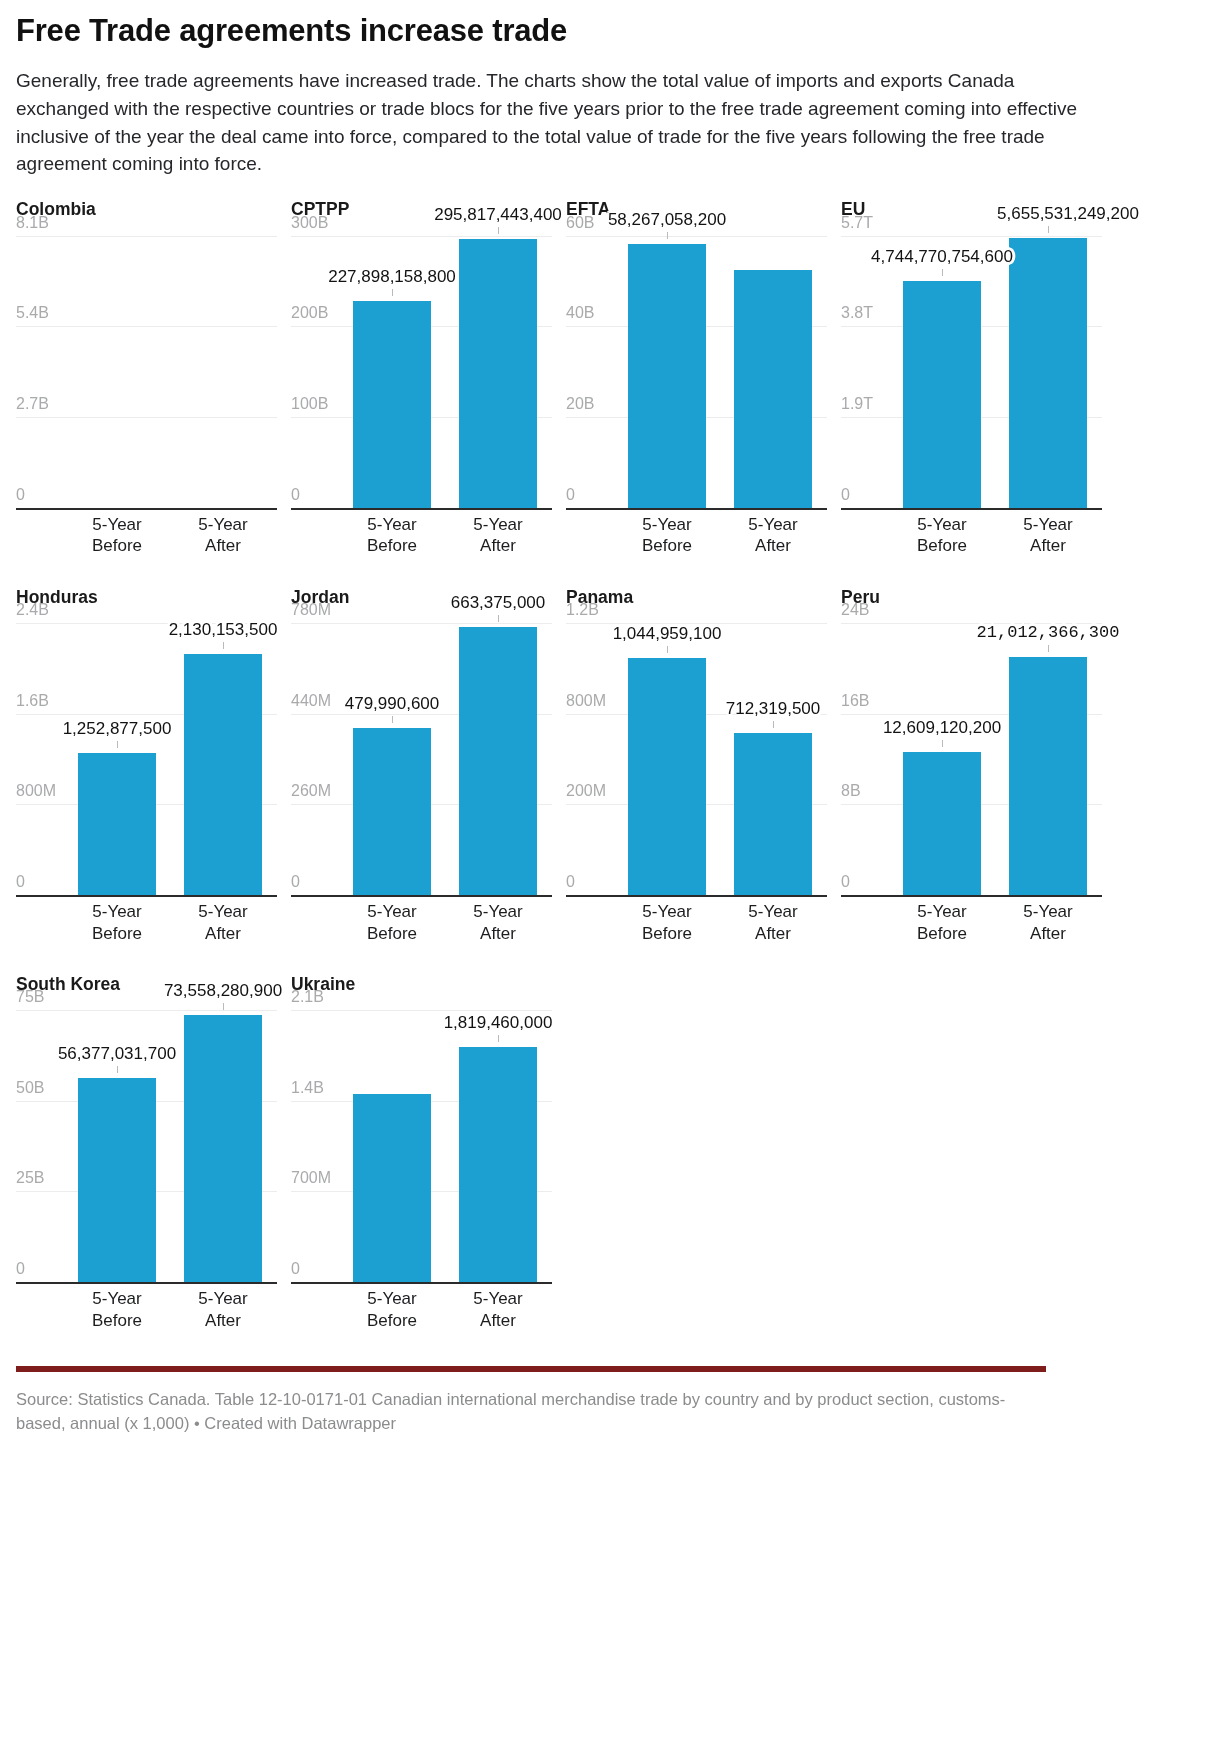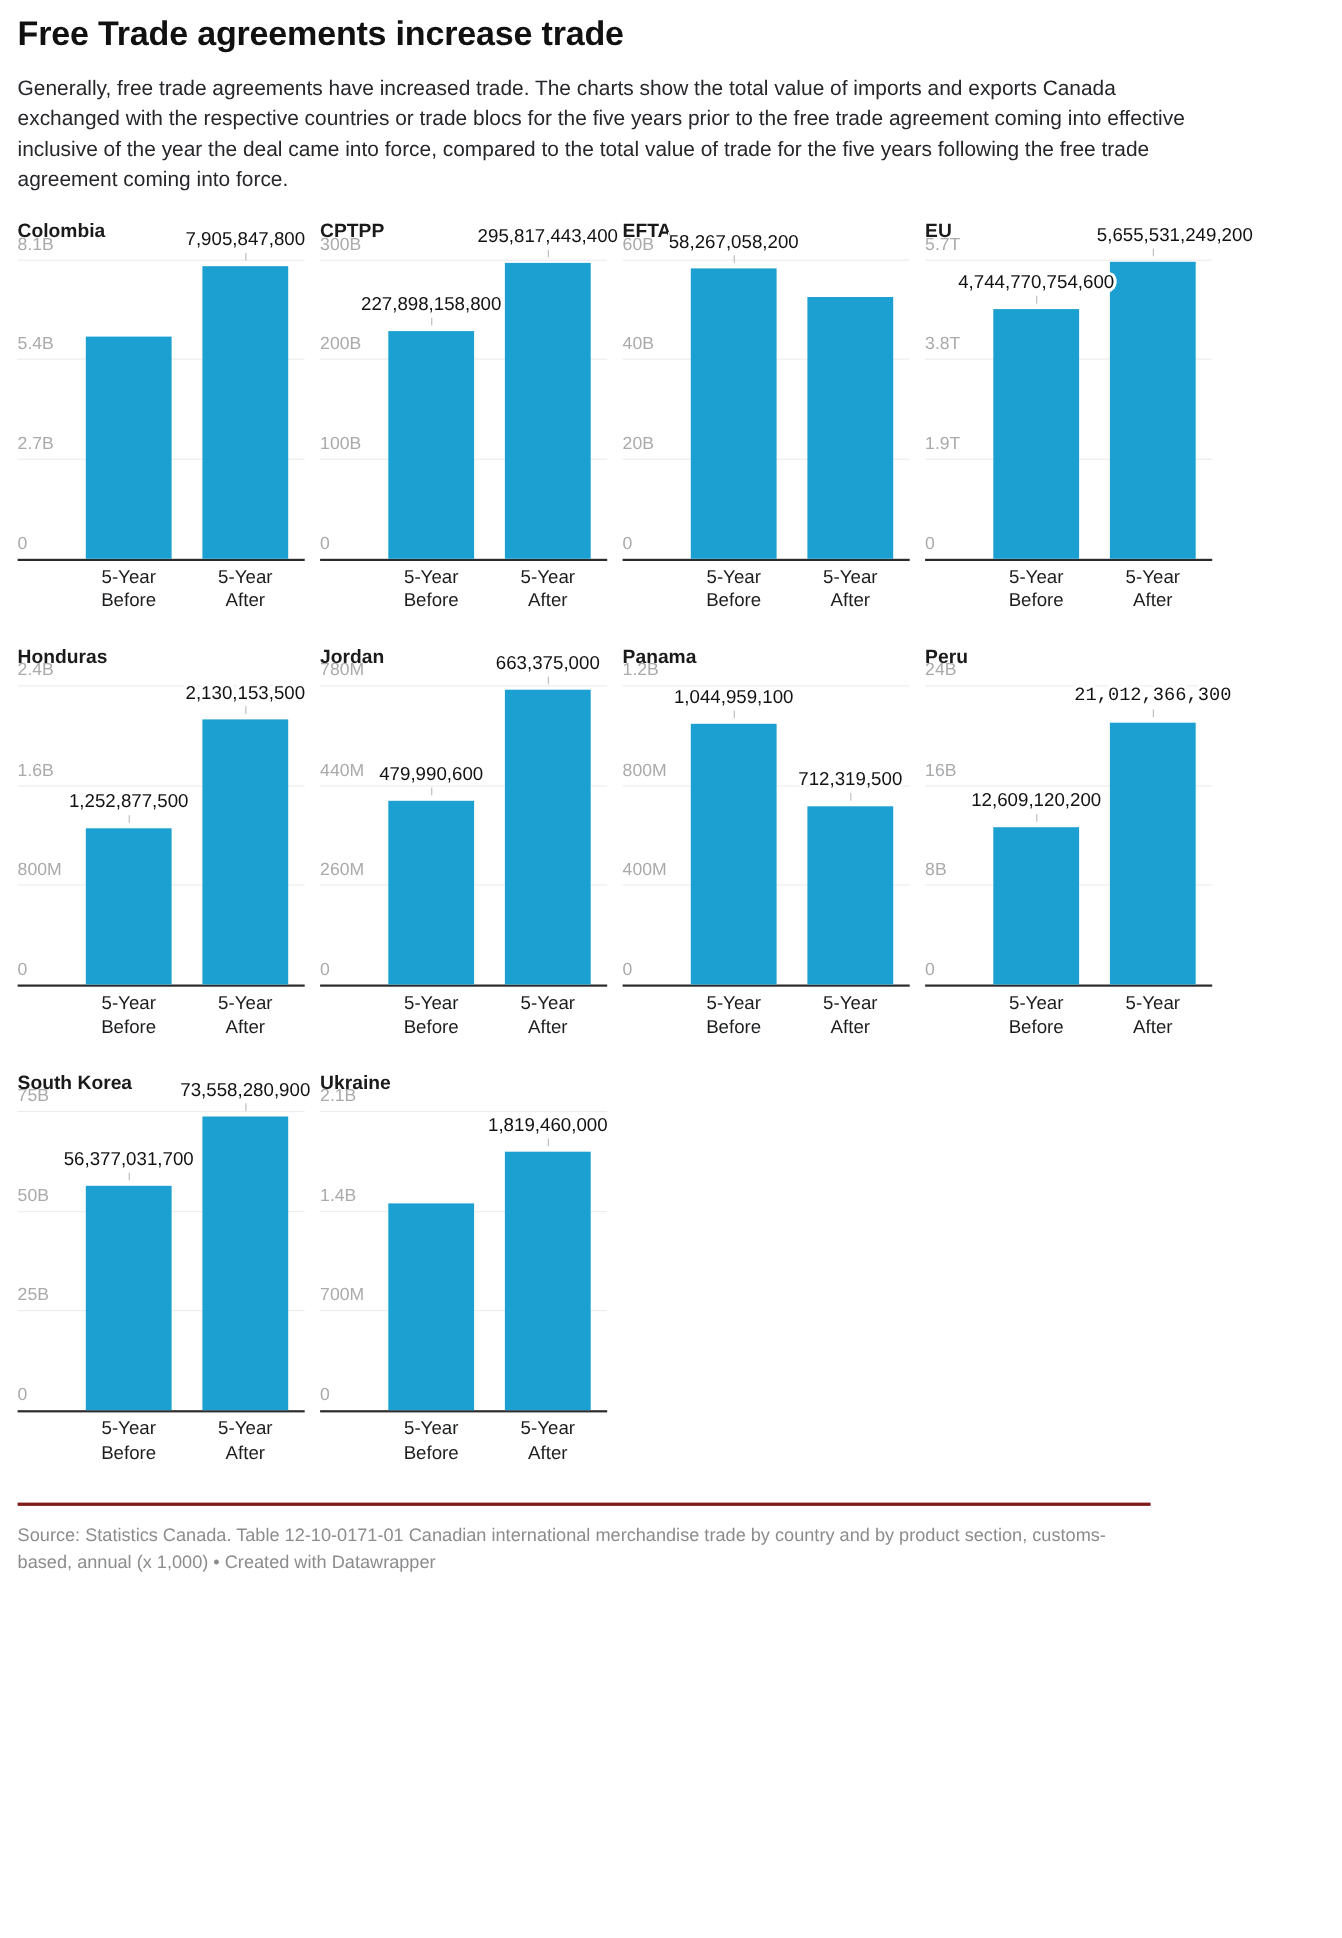--- a/index.html
+++ b/index.html
@@ -128,21 +128,21 @@
     text-align: center;
     font-size: 17px;
     line-height: 1.28;
     color: #1c1d1f;
   }
   .xlab.x0 { left: 6px; }
   .xlab.x1 { left: 112px; }
 
   
   .footer {
-    border-top: 3px solid #7f1d1d;
+    border-top: 6px solid #7f1d1d;
     margin-top: 4px;
     padding-top: 16px;
     font-size: 16.5px;
     line-height: 1.42;
     color: #8b8c8e;
     max-width: 1030px;
   }
 </style>
 </head>
 <body>
@@ -158,30 +158,20 @@
         <div class="panel-title">Colombia</div>
         <div class="plot">
           <div class="gridline" style="top: 0px;"></div>
           <div class="ytick" style="top: -21px;">8.1B</div>
           <div class="gridline" style="top: 90.6667px;"></div>
           <div class="ytick" style="top: 69.6667px;">5.4B</div>
           <div class="gridline" style="top: 181.333px;"></div>
           <div class="ytick" style="top: 160.333px;">2.7B</div>
           <div class="gridline zero" style="top: 272px;"></div>
           <div class="ytick" style="top: 251px;">0</div>
-          <div class="bars">
-            <div class="barwrap b0">
-              <div class="bar" style="height: 201.582px; background: rgb(27, 160, 209);"></div>
-            </div>
-            <div class="barwrap b1">
-              <div class="bar" style="height: 265.48px; background: rgb(27, 160, 209);"></div>
-            </div>
-            <div class="vlabel" style="bottom: 281.48px; left: 151px; transform: translateX(-50%);">7,905,847,800</div>
-            <div class="vtick" style="bottom: 270.48px; left: 151px;"></div>
-          </div>
         </div>
         <div class="xaxis">
           <div class="xlab x0">5-Year Before</div>
           <div class="xlab x1">5-Year After</div>
         </div>
       </div>
       <div class="panel">
         <div class="panel-title">CPTPP</div>
         <div class="plot">
           <div class="gridline" style="top: 0px;"></div>
@@ -325,21 +315,21 @@
         </div>
       </div>
       <div class="panel">
         <div class="panel-title">Panama</div>
         <div class="plot">
           <div class="gridline" style="top: 0px;"></div>
           <div class="ytick" style="top: -21px;">1.2B</div>
           <div class="gridline" style="top: 90.6667px;"></div>
           <div class="ytick" style="top: 69.6667px;">800M</div>
           <div class="gridline" style="top: 181.333px;"></div>
-          <div class="ytick" style="top: 160.333px;">400M</div>
+          <div class="ytick" style="top: 160.333px;">200M</div>
           <div class="gridline zero" style="top: 272px;"></div>
           <div class="ytick" style="top: 251px;">0</div>
           <div class="bars">
             <div class="barwrap b0">
               <div class="bar" style="height: 236.857px; background: rgb(27, 160, 209);"></div>
             </div>
             <div class="vlabel" style="bottom: 252.857px; left: 45px; right: auto; transform: translateX(-50%); white-space: nowrap;">1,044,959,100</div>
             <div class="vtick" style="bottom: 241.857px; left: 45px;"></div>
             <div class="barwrap b1">
               <div class="bar" style="height: 161.459px; background: rgb(27, 160, 209);"></div>

